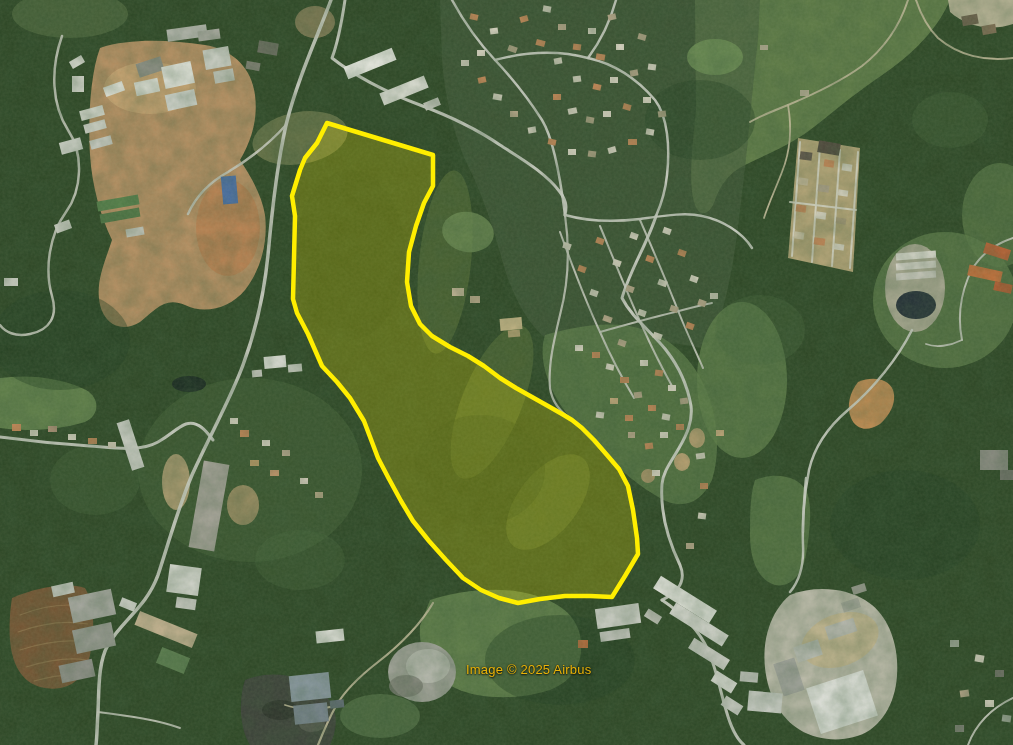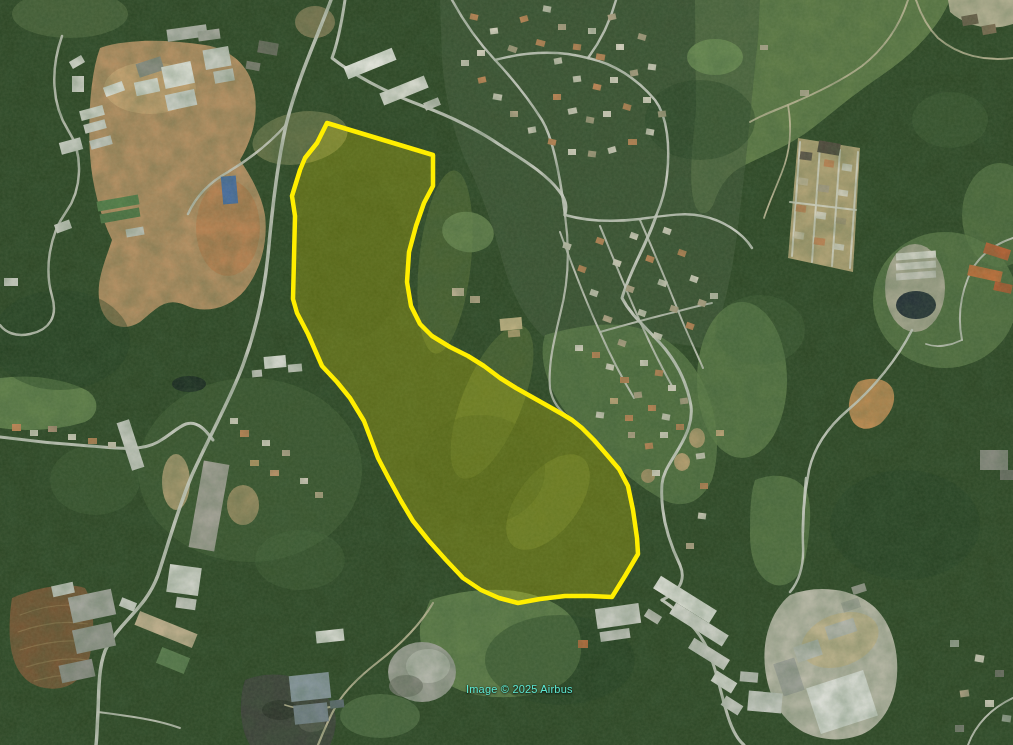--- a/index.html
+++ b/index.html
@@ -1,20 +1,20 @@
 <!DOCTYPE html>
 <html><head>
 <meta charset="utf-8">
 <style>
   html,body{margin:0;padding:0;background:#111;}
   .stage{position:relative;width:1013px;height:745px;overflow:hidden;
          font-family:"Liberation Sans",sans-serif;cursor:grab;background:#2b4423;}
   .stage svg{position:absolute;left:0;top:0;}
-  .attribution{position:absolute;left:466px;top:683px;color:#5eead4;
-    font-size:11px;letter-spacing:.2px;
+  .attribution{position:absolute;left:466px;top:662px;color:#eab308;
+    font-size:13px;letter-spacing:.2px;
     text-shadow:0 1px 2px rgba(0,0,0,.85),0 0 2px rgba(0,0,0,.6);
     user-select:none;pointer-events:none;}
 </style>
 </head>
 <body>
 
 <div class="stage">
   <svg xmlns="http://www.w3.org/2000/svg" width="1013" height="745" viewBox="0 0 1013 745">
     <defs>
       <filter id="tex-dark" x="0" y="0" width="100%" height="100%">

